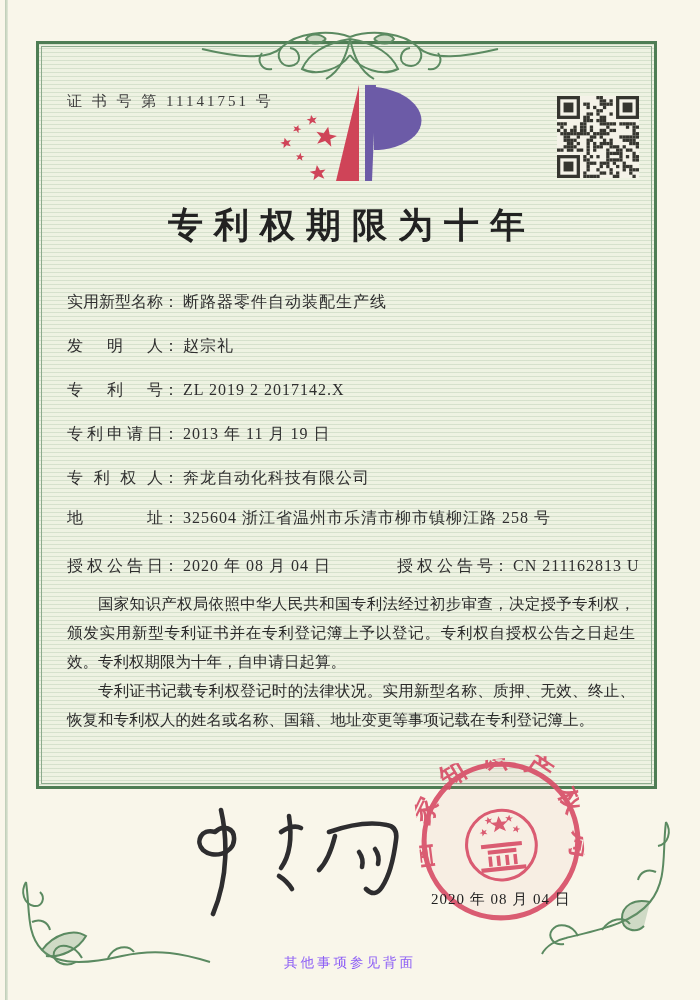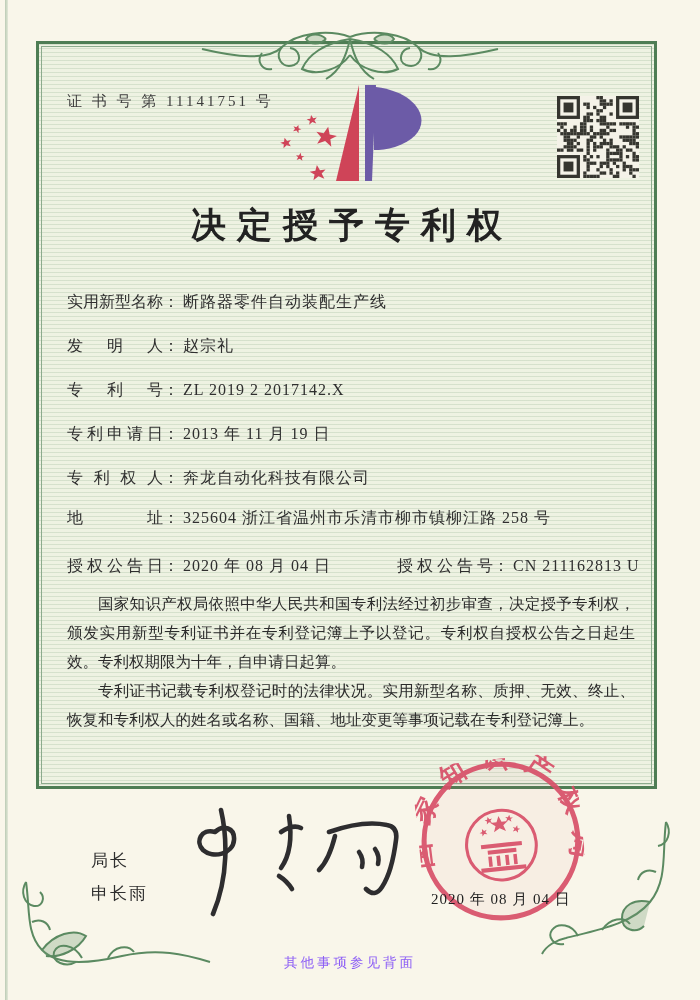--- a/index.html
+++ b/index.html
@@ -276,42 +276,38 @@
         <rect x="1" y="1" width="5" height="5" fill="#f4f2e8"></rect>
         <rect x="2" y="2" width="3" height="3" fill="#35352f"></rect>
         <rect x="18" y="0" width="7" height="7" fill="#35352f"></rect>
         <rect x="19" y="1" width="5" height="5" fill="#f4f2e8"></rect>
         <rect x="20" y="2" width="3" height="3" fill="#35352f"></rect>
         <rect x="0" y="18" width="7" height="7" fill="#35352f"></rect>
         <rect x="1" y="19" width="5" height="5" fill="#f4f2e8"></rect>
         <rect x="2" y="20" width="3" height="3" fill="#35352f"></rect>
       </svg>
 
-    <div class="title">决定授予专利权</div>
+    <div class="title">专利权期限为十年</div>
 
     <div class="rows">
       <div class="frow" style="top:0"><span class="flabel">实用新型名称</span><span class="fcolon">：</span><span class="fvalue">断路器零件自动装配生产线</span></div>
       <div class="frow" style="top:44px"><span class="flabel">发明人</span><span class="fcolon">：</span><span class="fvalue">赵宗礼</span></div>
       <div class="frow" style="top:88px"><span class="flabel">专利号</span><span class="fcolon">：</span><span class="fvalue">ZL 2019 2 2017142.X</span></div>
       <div class="frow" style="top:132px"><span class="flabel">专利申请日</span><span class="fcolon">：</span><span class="fvalue">2013 年 11 月 19 日</span></div>
       <div class="frow" style="top:176px"><span class="flabel">专利权人</span><span class="fcolon">：</span><span class="fvalue">奔龙自动化科技有限公司</span></div>
       <div class="frow" style="top:216px"><span class="flabel">地址</span><span class="fcolon">：</span><span class="fvalue">325604 浙江省温州市乐清市柳市镇柳江路 258 号</span></div>
       <div class="frow" style="top:264px"><span class="flabel">授权公告日</span><span class="fcolon">：</span><span class="fvalue">2020 年 08 月 04 日</span></div>
       <div class="frow2" style="top:264px; left:330px"><span class="flabel">授权公告号</span><span class="fcolon">：</span><span class="fvalue">CN 211162813 U</span></div>
     </div>
 
     <div class="body-text">
       <p>国家知识产权局依照中华人民共和国专利法经过初步审查，决定授予专利权，颁发实用新型专利证书并在专利登记簿上予以登记。专利权自授权公告之日起生效。专利权期限为十年，自申请日起算。</p>
       <p>专利证书记载专利权登记时的法律状况。实用新型名称、质押、无效、终止、恢复和专利权人的姓名或名称、国籍、地址变更等事项记载在专利登记簿上。</p>
     </div>
 
-    <div class="director">
-      <div>局长</div>
-      <div>申长雨</div>
-    </div>
 
     <svg class="sig" viewBox="0 0 240 120">
       <g fill="none" stroke="#1d1d20" stroke-width="4.6" stroke-linecap="round" stroke-linejoin="round" opacity="0.92">
         <path d="M38,30 C24,26 18,40 26,48 C36,57 56,52 57,38 C58,26 46,22 38,30 Z"></path>
         <path d="M44,8 C50,34 52,74 36,112"></path>
         <path d="M104,30 q12,-8 20,-4"></path>
         <path d="M112,14 C115,34 114,52 104,66"></path>
         <path d="M102,74 q8,5 13,13"></path>
         <path d="M158,34 q-6,24 -16,34"></path>
         <path d="M152,30 q34,-12 58,-7 q11,2 9,15 q-4,32 -14,47 q-7,11 -16,2"></path>

